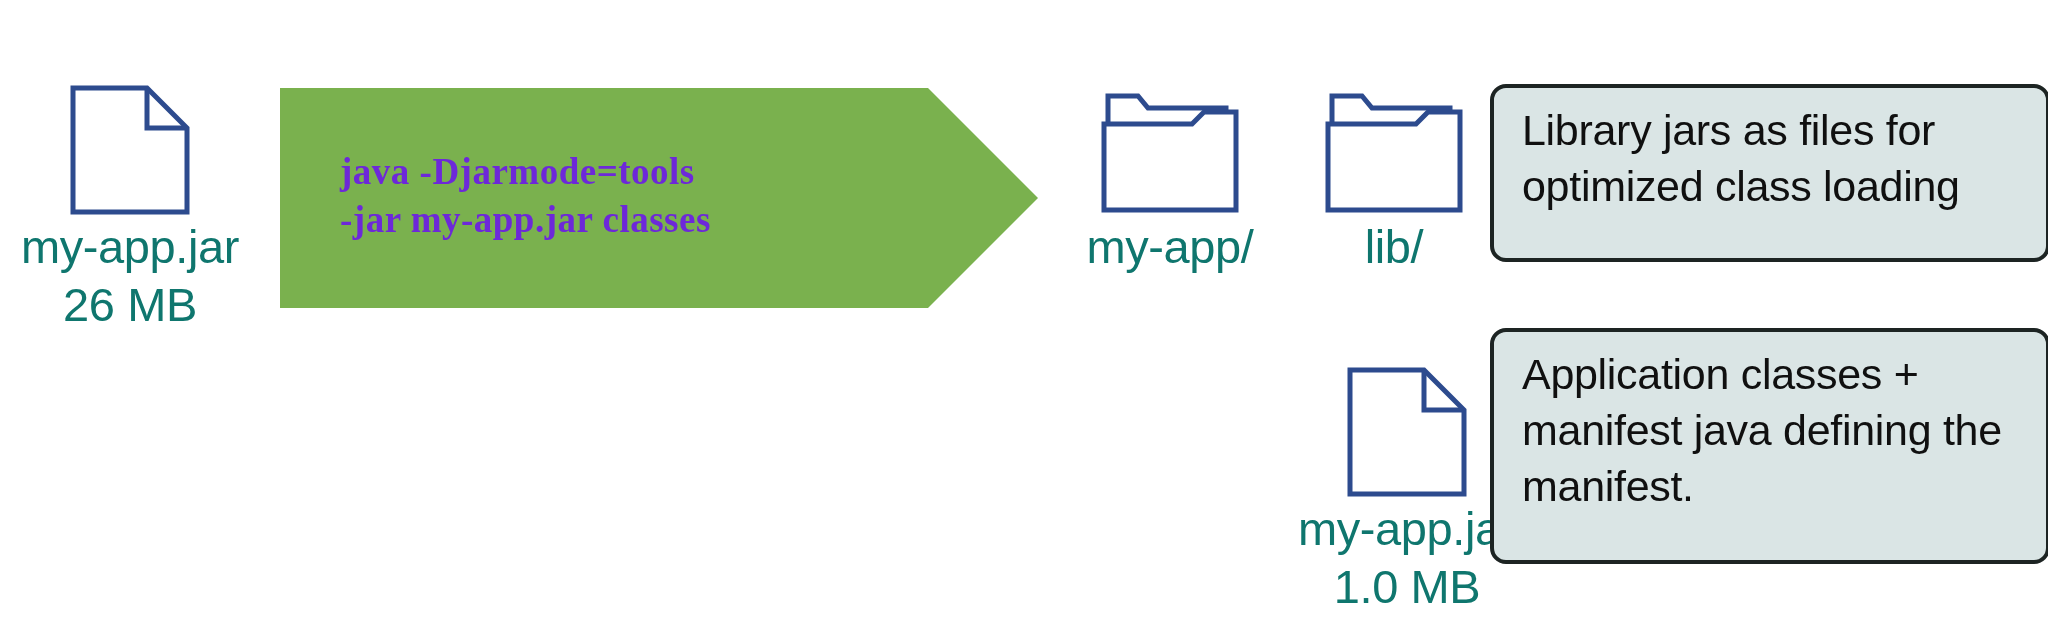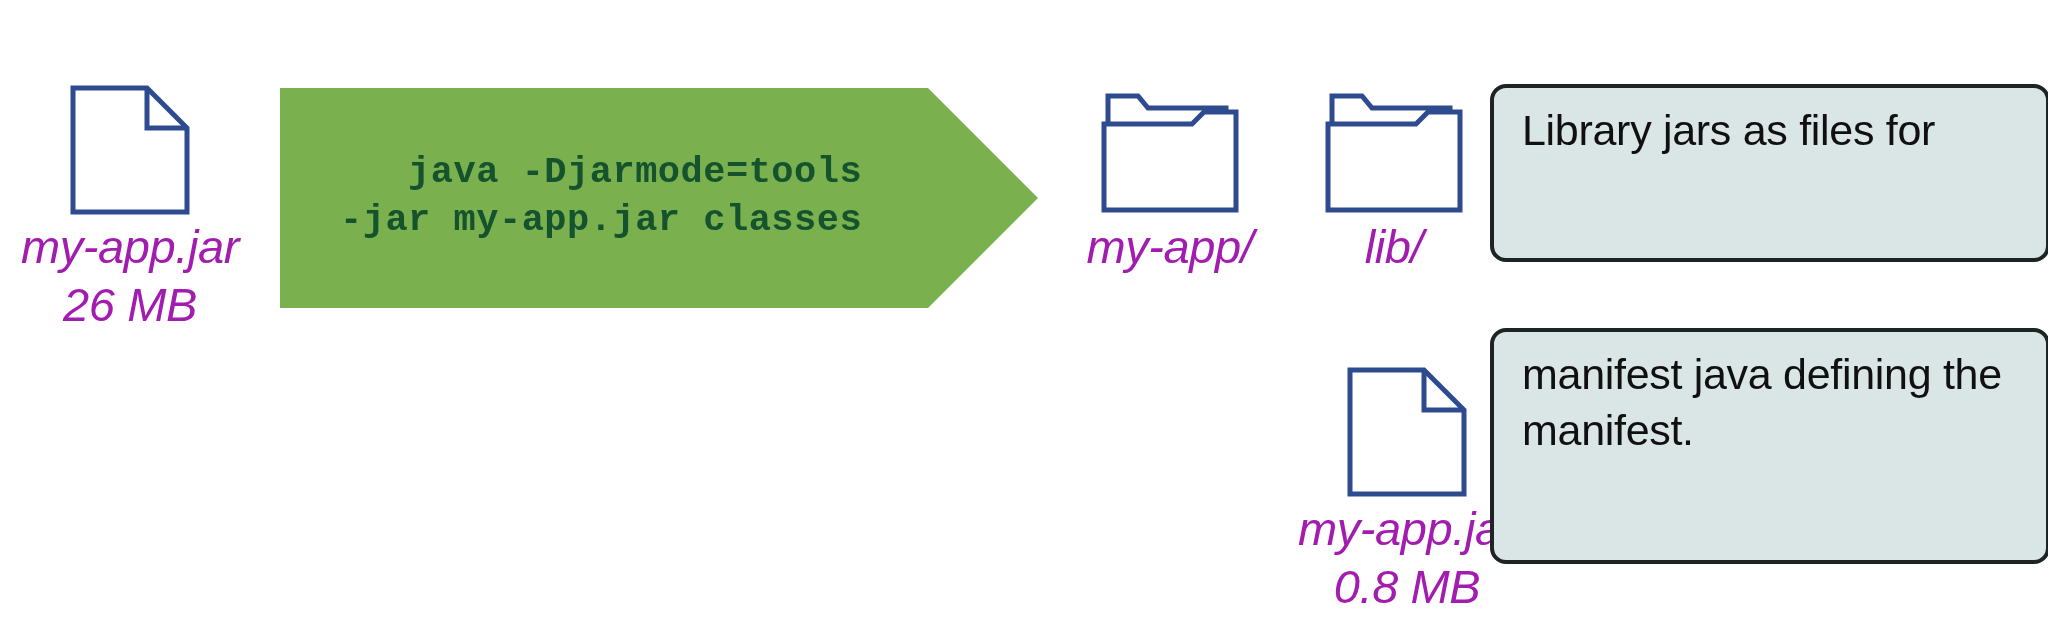--- a/index.html
+++ b/index.html
@@ -19,36 +19,34 @@
   }
 
   
   .abs { position: absolute; }
 
   
   .node-label {
     font-family: "Liberation Sans", sans-serif;
     font-size: 47px;
     line-height: 54px;
-    color: #a21caf;
+    color: #0f766e;
     text-align: center;
     white-space: nowrap;
     letter-spacing: -0.4px;
-    font-style: italic;
   }
 
   .cmd-text {
-    font-family: Liberation Mono, monospace;
+    font-family: Liberation Serif, serif;
     font-size: 37px;
     line-height: 48px;
     font-weight: bold;
-    color: #14532d;
+    color: #6d28d9;
     letter-spacing: 0.5px;
     white-space: pre;
-    text-align: right;
   }
 
   
   .arrow-wrap { left: 280px; top: 88px; width: 758px; height: 220px; }
   .arrow-wrap svg { display: block; }
   .cmd-block {
     left: 340px;
     top: 148px;
   }
 
@@ -128,25 +126,27 @@
   </div>
 
   <div class="abs icon-node" id="file-appjar">
     <span>
       <svg width="122" height="132" viewBox="0 0 122 132" xmlns="http://www.w3.org/2000/svg">
         <path d="M4 4 H78 L118 44 V128 H4 Z" fill="#ffffff" stroke="#2d4b8e" stroke-width="5" stroke-linejoin="miter"></path>
         <path d="M78 4 V44 H118" fill="none" stroke="#2d4b8e" stroke-width="5" stroke-linejoin="miter"></path>
       </svg>
     </span>
     <div class="node-label">my-app.jar</div>
-    <div class="node-label">0.8 MB</div>
+    <div class="node-label">1.0 MB</div>
   </div>
 
   <div class="abs callout" id="callout-lib">
     <span class="cline">Library jars as files for</span>
+    <span class="cline">optimized class loading</span>
   </div>
 
   <div class="abs callout" id="callout-app">
+    <span class="cline">Application classes +</span>
     <span class="cline">manifest java defining the</span>
     <span class="cline">manifest.</span>
   </div>
 
 </div>
 
 </body></html>

